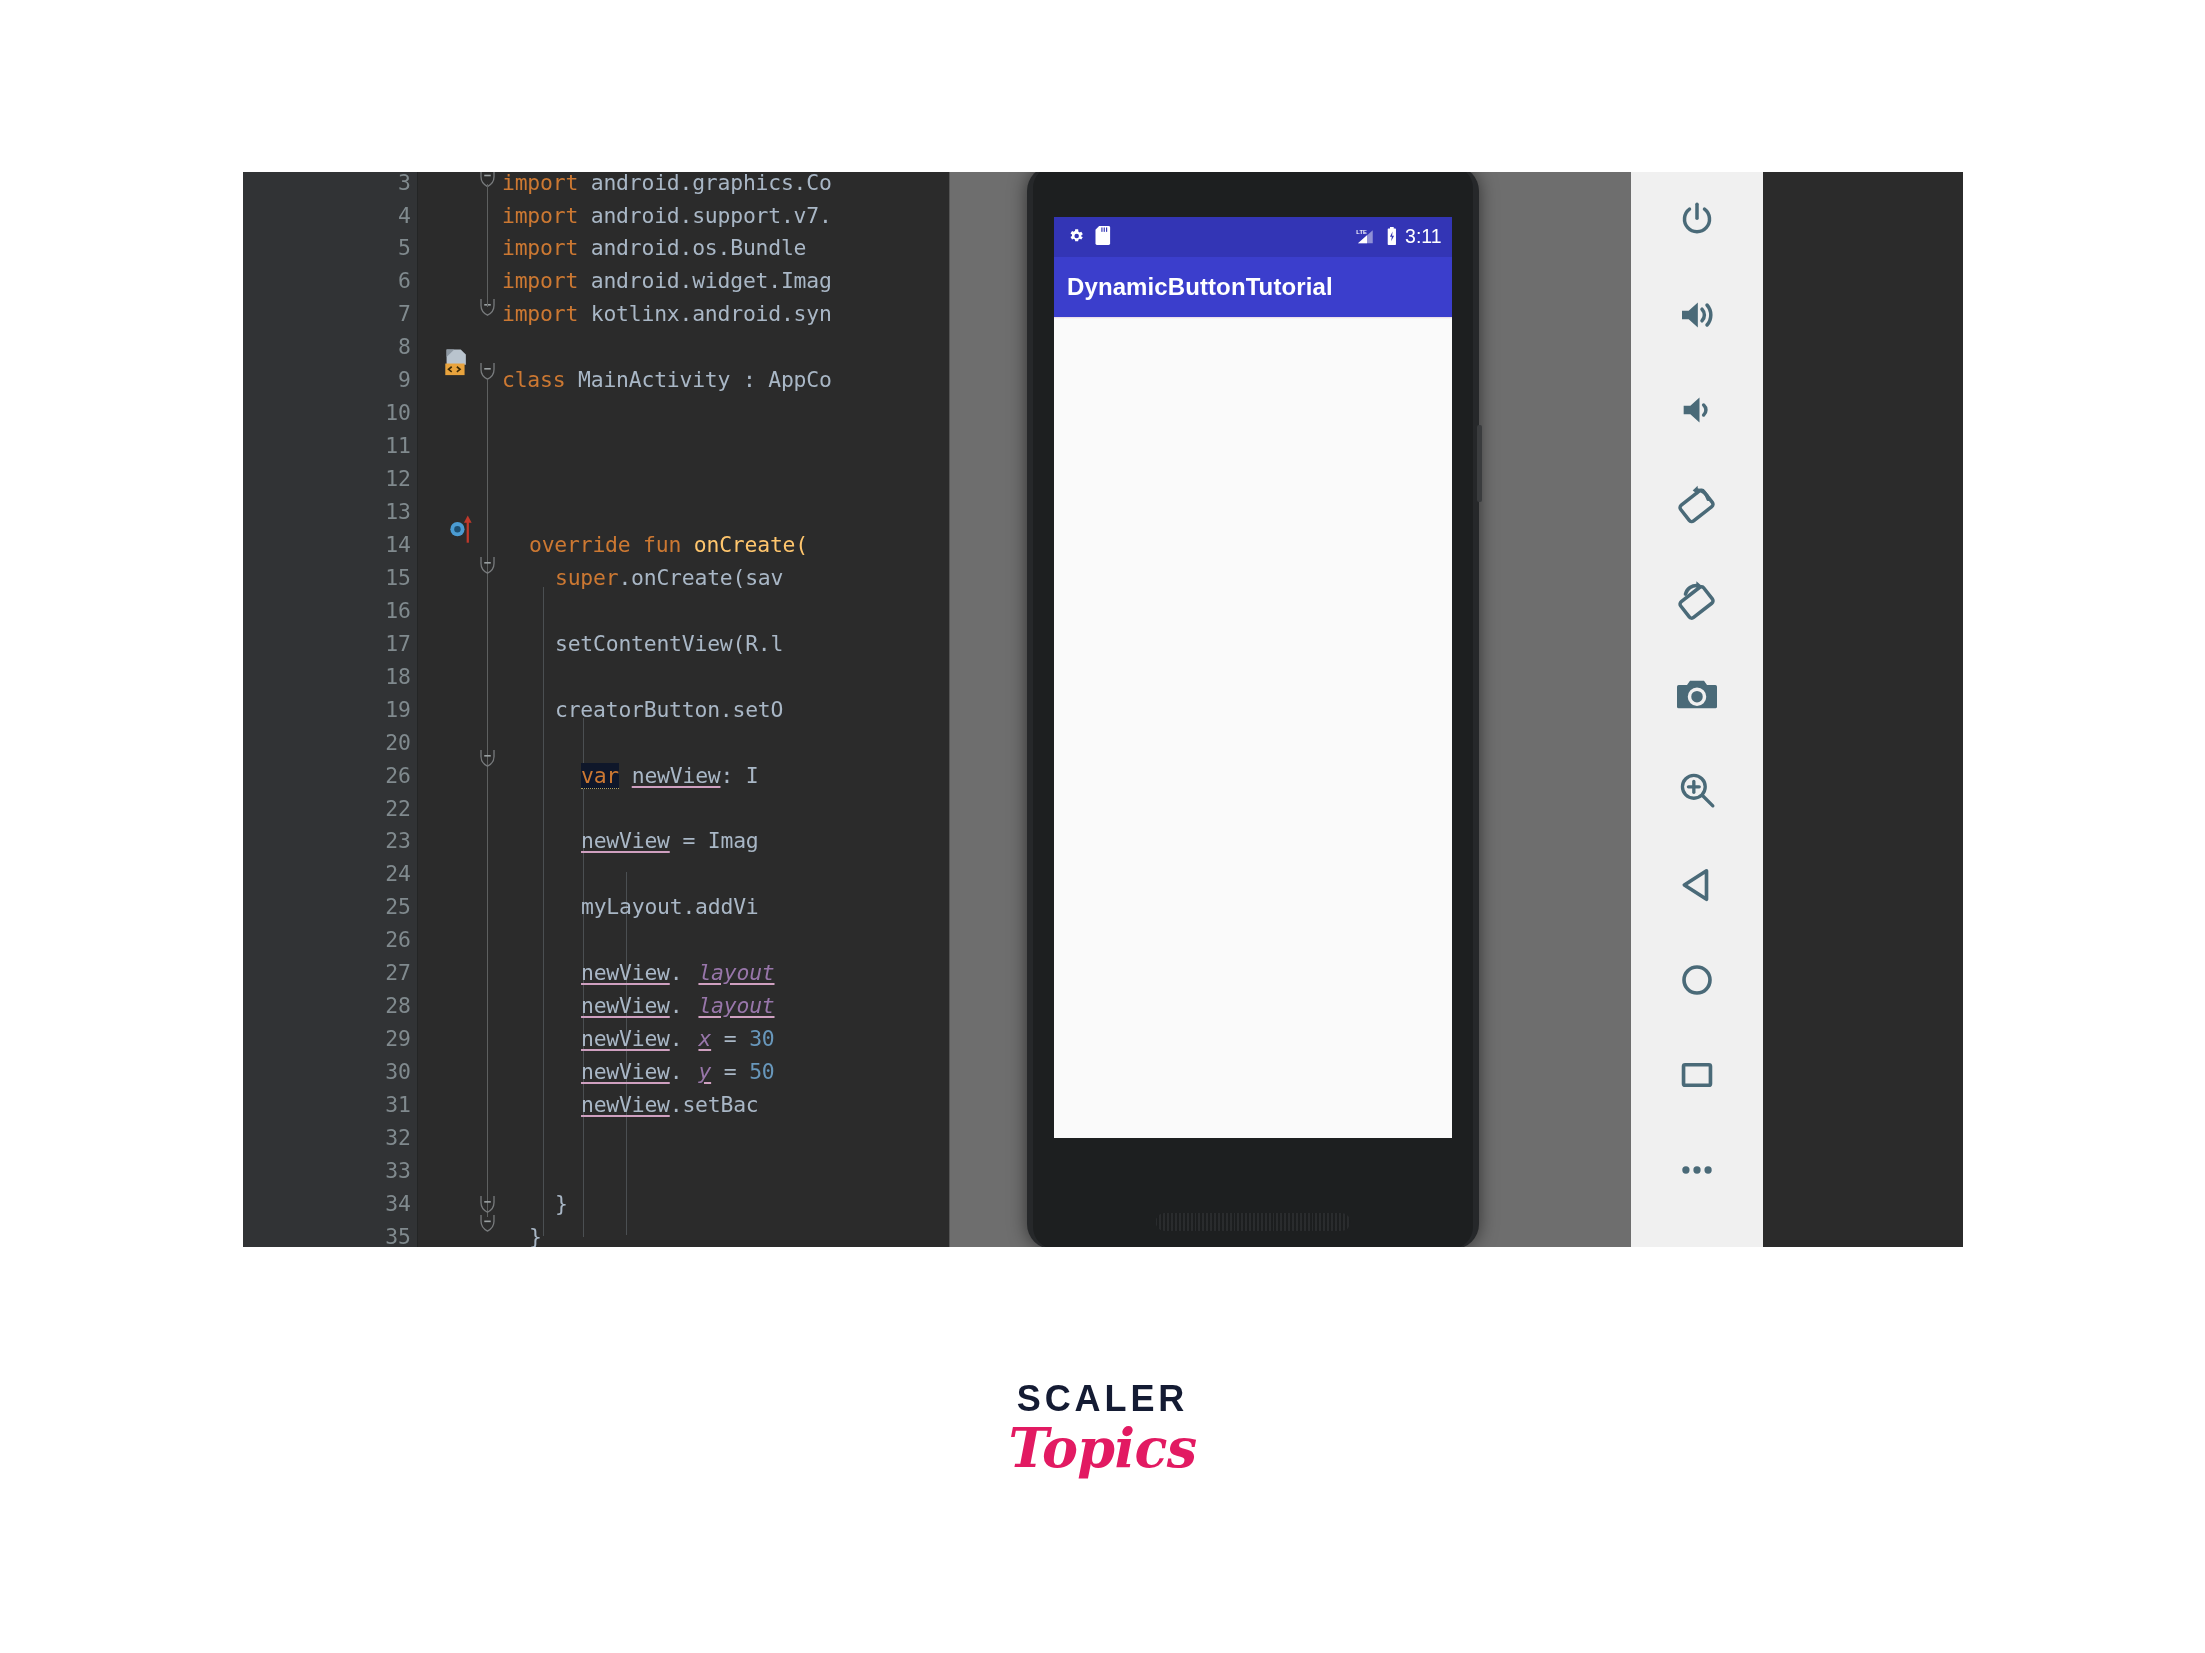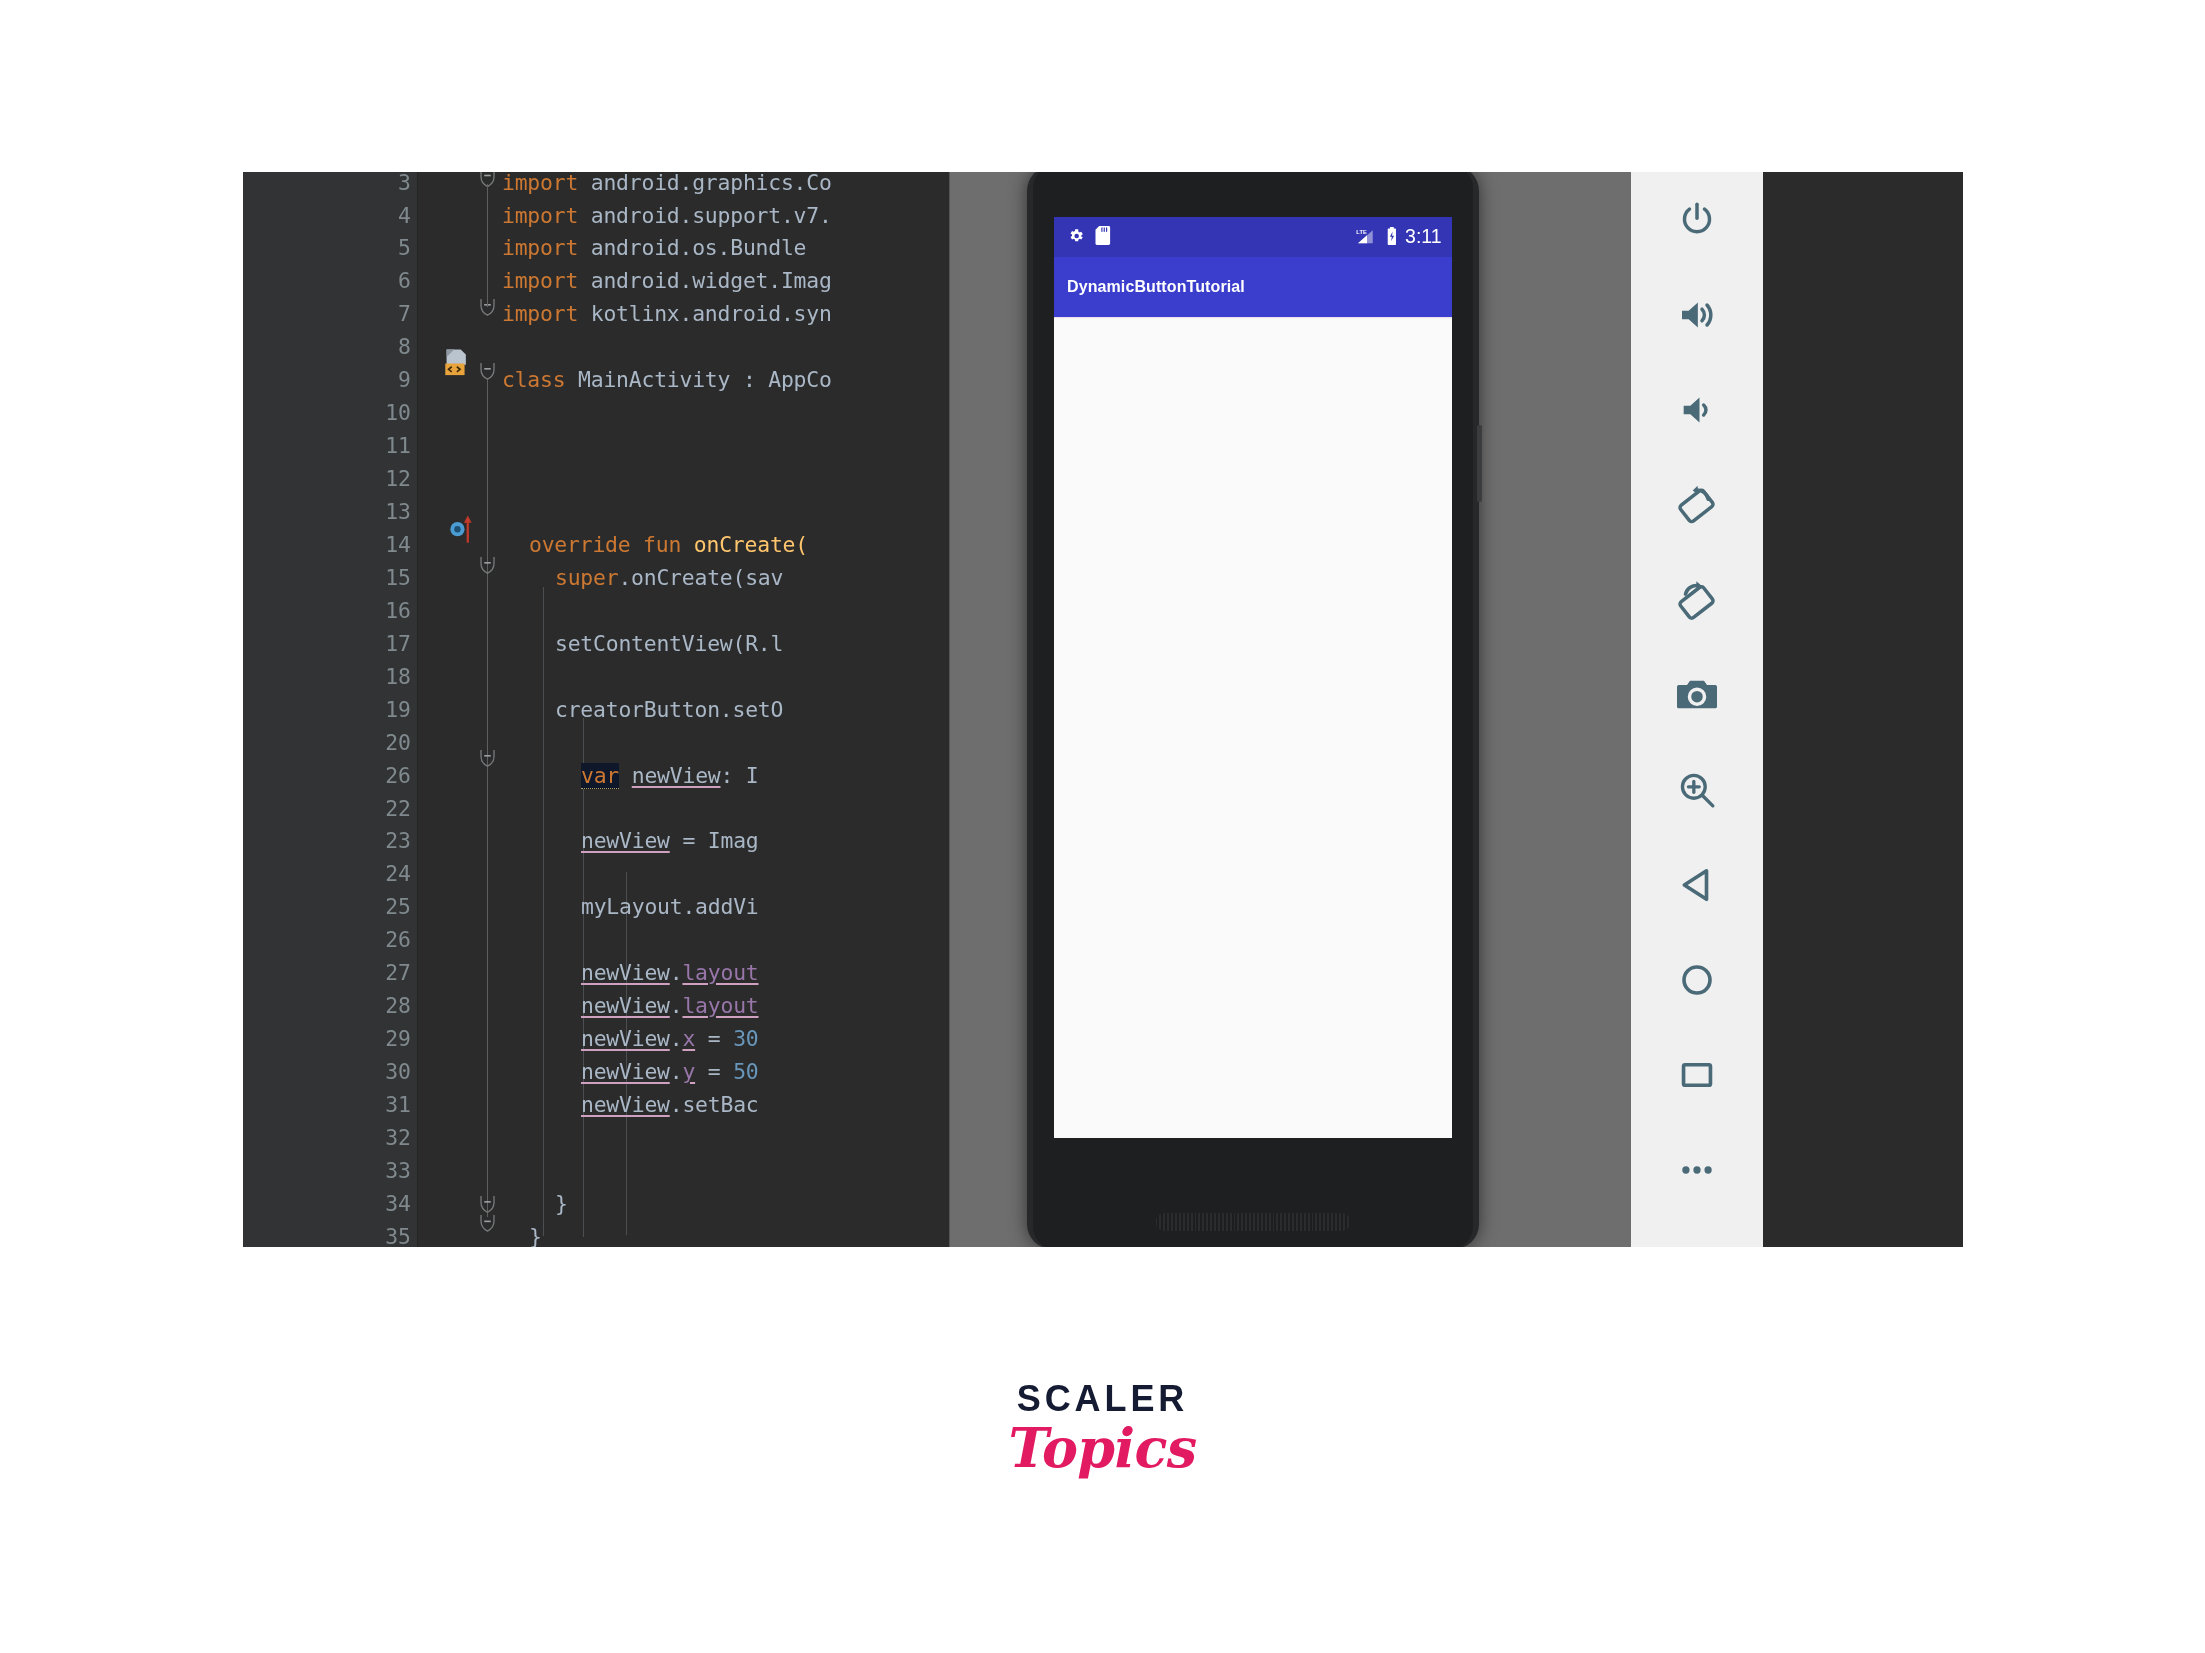--- a/index.html
+++ b/index.html
@@ -15,21 +15,21 @@
   .code-bg{position:absolute;left:175px;top:0;right:0;height:100%;background:#2b2b2b;}
 
   .line{position:absolute;left:0;width:707px;height:33px;line-height:33px;white-space:pre;}
   .lnum{position:absolute;left:123px;width:45px;text-align:right;color:#808a8e;
         font-family:"DejaVu Sans Mono",monospace;font-size:21.4px;letter-spacing:0px;}
   .ctext{position:absolute;left:259px;color:#a9b7c6;font-family:"DejaVu Sans Mono",monospace;
          font-size:21.4px;letter-spacing:-0.2px;}
   .kw{color:#cc7832;}
   .fn{color:#ffc66d;}
   .num{color:#6897bb;}
-  .fld{color:#9876aa;}
+  .fld{color:#9876aa;font-style:italic;margin-left:16px;}
   .undl{text-decoration:underline;text-decoration-color:#cfa0c0;text-underline-offset:3.2px;}
   .hl{background:#0f172a;}
   .wavy{border-bottom:1.9px dotted #b0a060;}
 
   
   .fold{position:absolute;left:236px;width:17px;height:17px;}
   .fold svg{display:block;}
   .foldline{position:absolute;left:244px;width:1.3px;background:#5e6060;}
   .indentline{position:absolute;width:1px;background:#4b4f52;}
 
@@ -49,21 +49,21 @@
   .phone-btn1{position:absolute;right:-2.6px;top:259px;width:4.5px;height:77px;background:#3a3c3e;border-radius:1.9px;}
   .phone-speaker{position:absolute;left:50%;transform:translateX(-50%);bottom:18px;width:195px;height:18px;
                  background:repeating-linear-gradient(90deg,#2e3032 0 1.9px,#1b1d1e 1.9px 3.9px);border-radius:9px;opacity:.75;}
 
   .screen{position:absolute;left:27px;top:51px;width:398px;height:921px;background:#fafafa;overflow:hidden;}
   .statusbar{position:relative;height:40px;background:#3335b5;}
   .sb-left{position:absolute;left:13px;top:0;height:40px;display:flex;align-items:center;gap:10.4px;}
   .sb-right{position:absolute;right:10.4px;top:0;height:40px;display:flex;align-items:center;gap:7.8px;}
   .sb-time{color:#fff;font-size:19.5px;font-family:"Liberation Sans",sans-serif;}
   .appbar{height:60px;background:#3b3ecc;display:flex;align-items:center;}
-  .appbar-title{color:#fff;font-size:16px;font-weight:bold;margin-left:13px;letter-spacing:0.1px;}
+  .appbar-title{color:#fff;font-size:24px;font-weight:bold;margin-left:13px;letter-spacing:0.1px;}
   .appbar-shadow{height:2.6px;background:linear-gradient(#e8d8e4,#fafafa);}
   .content{position:relative;height:734px;background:#fbfbfd;}
   .content-split{position:absolute;left:0;top:0;width:166px;height:100%;background:#fafafa;}
   .cbtn{position:absolute;left:0;top:3.9px;background:#d4d6df;border:none;padding:0 14.3px;height:40px;
         display:flex;align-items:center;color:#2b2b2b;font-size:17.5px;font-weight:bold;letter-spacing:0.3px;
         box-shadow:0 1.3px 1.9px rgba(0,0,0,.28);}
   .navbar{position:absolute;left:0;bottom:0;width:100%;height:51px;background:#000;
           display:flex;align-items:center;justify-content:space-around;}
   .nav-i{opacity:.82;}
 

